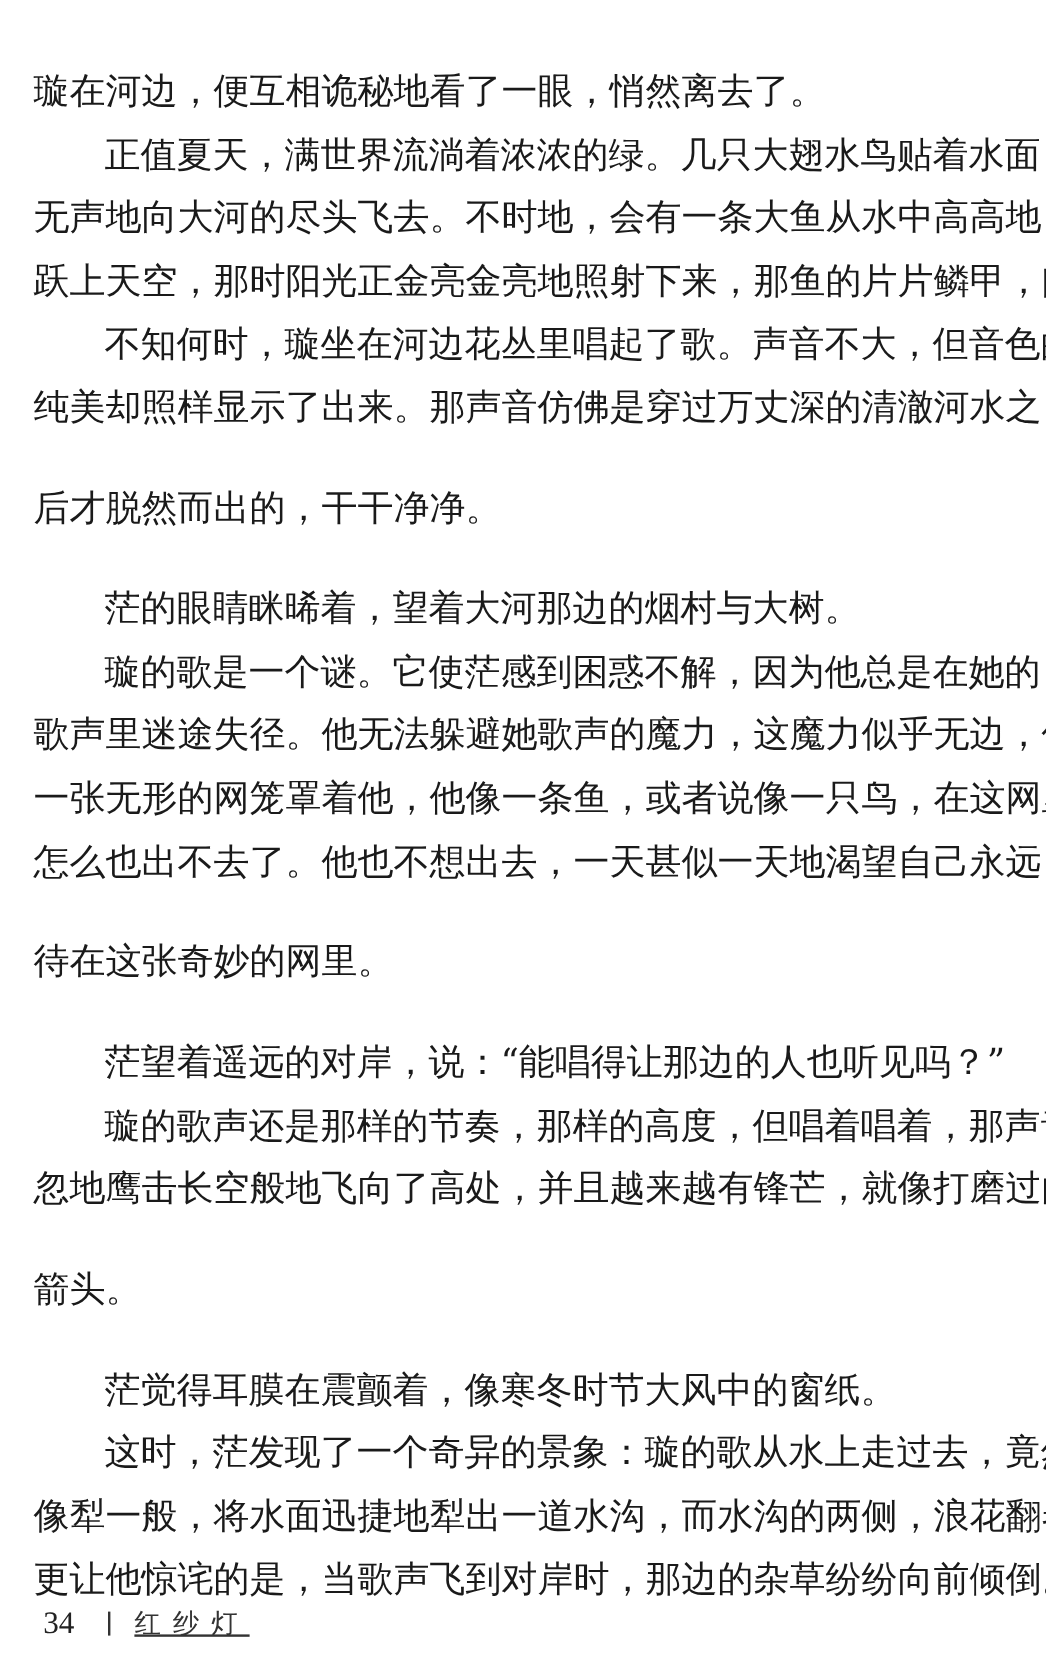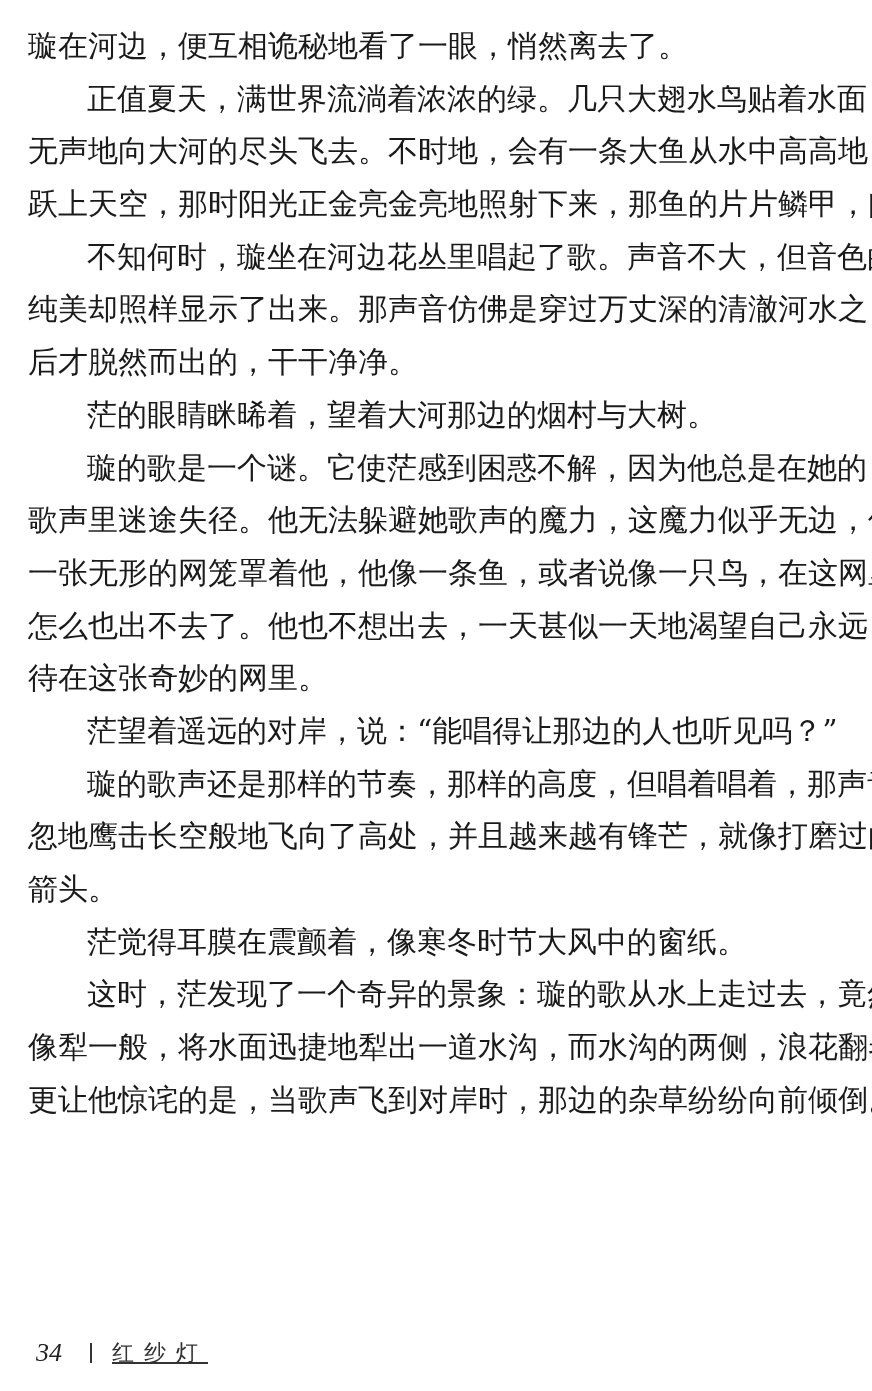--- a/index.html
+++ b/index.html
@@ -25,35 +25,35 @@
       height: 52.7px;
       line-height: 52.7px;
       font-size: 30px;
       white-space: nowrap;
       letter-spacing: 0px;
       text-align: justify;
       text-align-last: justify;
     }
     .line.last {
       text-align-last: left;
+      margin-top: 31px;
     }
     .line.indent {
       padding-left: 59px;
     }
     .footer {
       position: absolute;
       left: 36px;
       top: 1333px;
       height: 40px;
       display: flex;
       align-items: center;
     }
     .page-number {
       font-family: "Liberation Serif", "DejaVu Serif", serif;
-      font-style: italic;
       font-size: 26px;
       color: #222;
       width: 50px;
     }
     .divider {
       width: 2px;
       height: 20px;
       background: #333;
       margin-left: 4px;
       margin-right: 20px;

